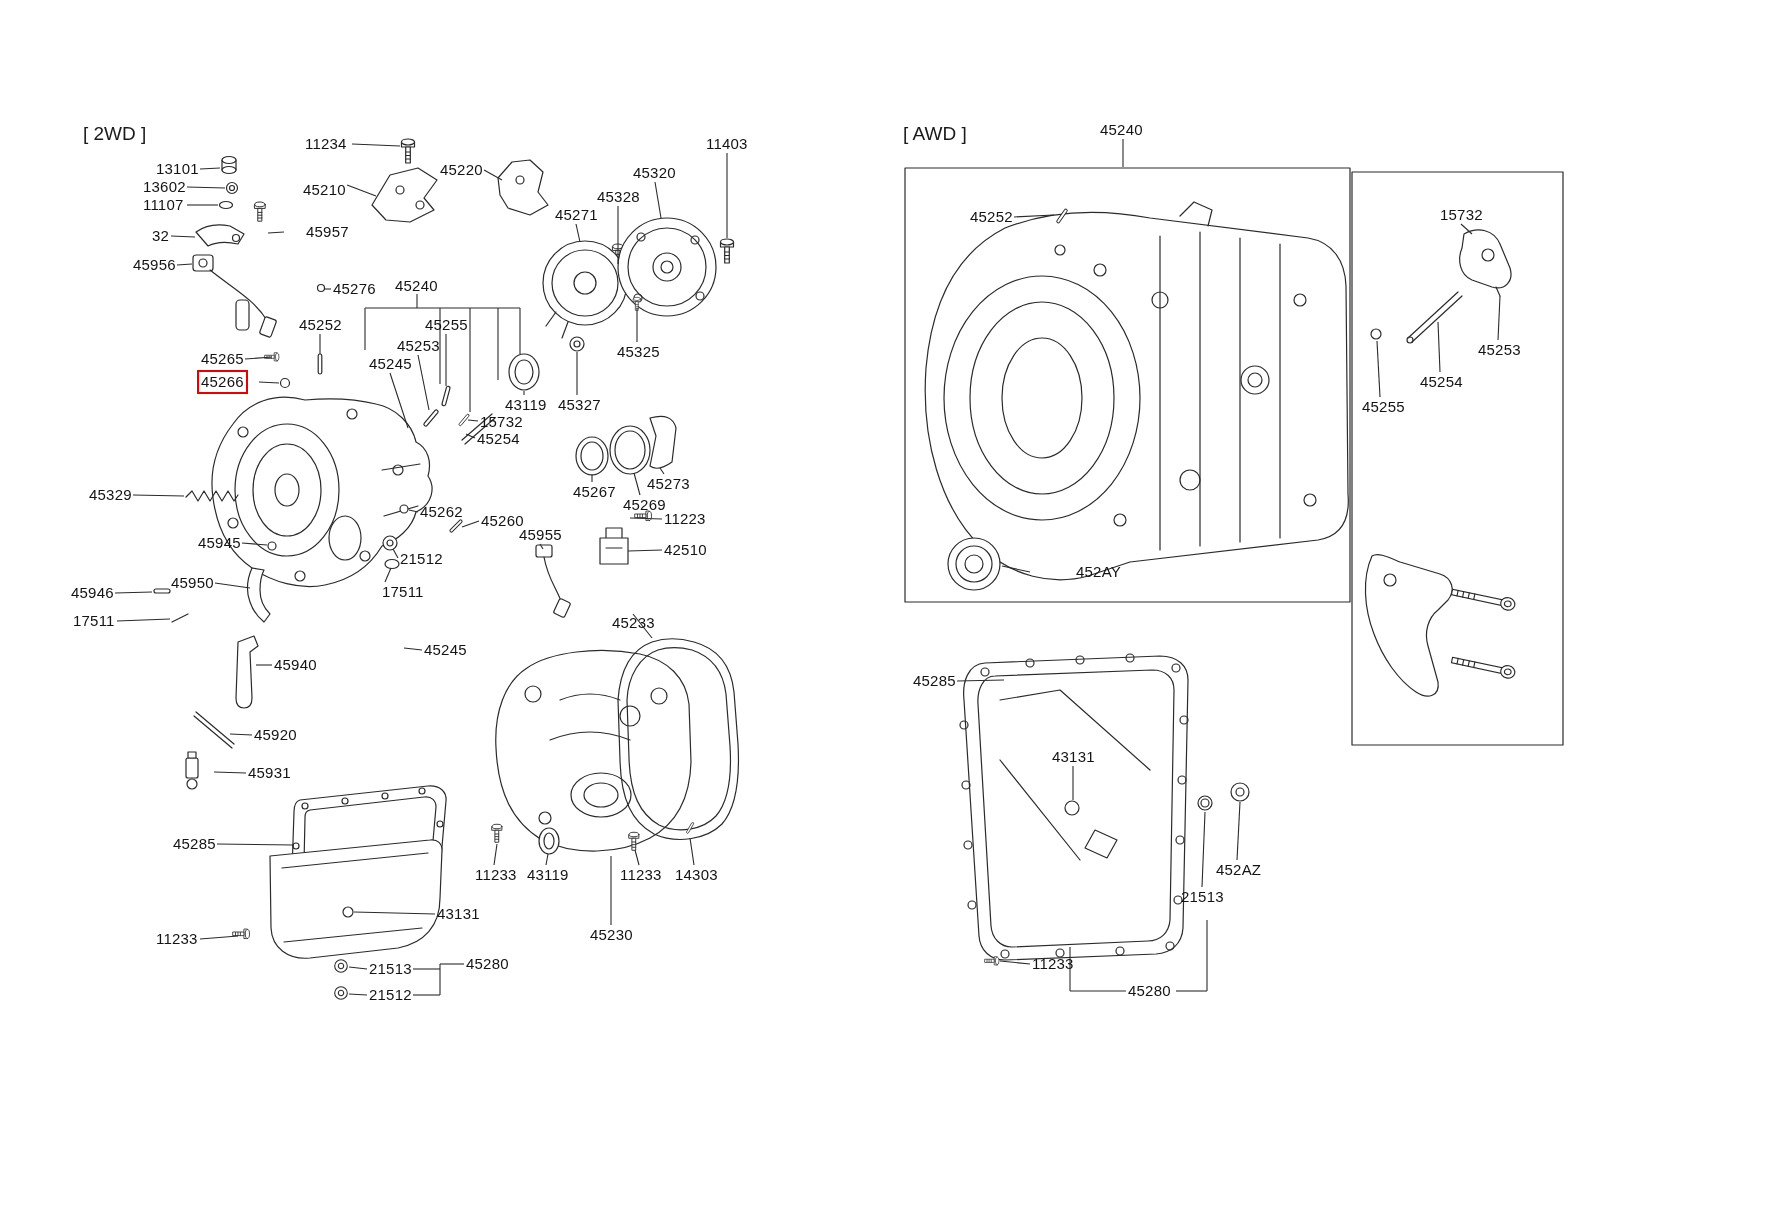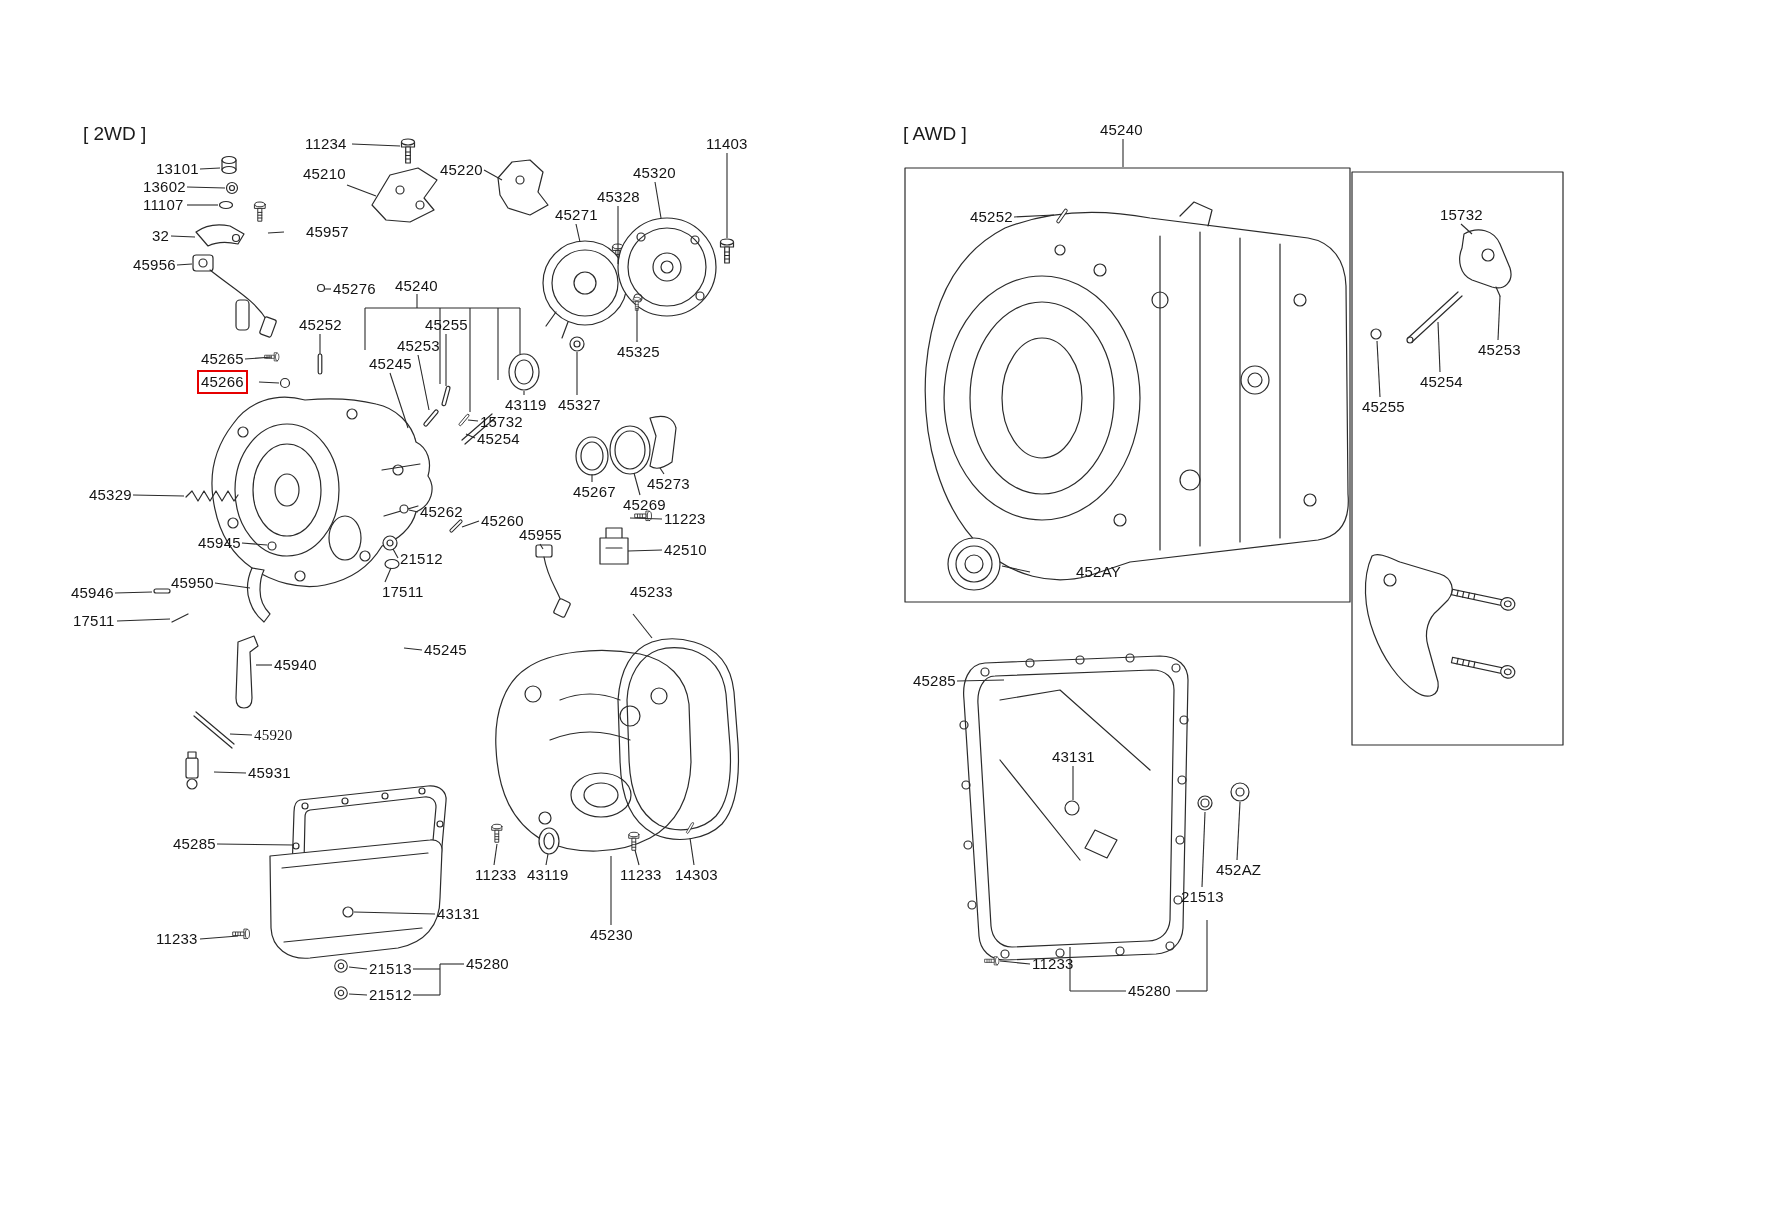--- a/index.html
+++ b/index.html
@@ -395,21 +395,21 @@
   <div class="section-title title-2wd">[ 2WD ]</div>
   <div class="section-title title-awd">[ AWD ]</div>
   <div id="labels">
       <div class="part-label" style="left: 305px; top: 136px;">11234</div>
       <div class="part-label" style="left: 156px; top: 161px;">13101</div>
       <div class="part-label" style="left: 143px; top: 179px;">13602</div>
       <div class="part-label" style="left: 143px; top: 197px;">11107</div>
       <div class="part-label" style="left: 152px; top: 228px;">32</div>
       <div class="part-label" style="left: 286px; top: 224px; margin-left: 20px;">45957</div>
       <div class="part-label" style="left: 133px; top: 257px;">45956</div>
-      <div class="part-label" style="left: 303px; top: 166px; text-align: right;">45210</div>
+      <div class="part-label" style="left: 303px; top: 182px; text-align: right;">45210</div>
       <div class="part-label" style="left: 440px; top: 162px;">45220</div>
       <div class="part-label" style="left: 333px; top: 281px;">45276</div>
       <div class="part-label" style="left: 395px; top: 278px;">45240</div>
       <div class="part-label" style="left: 299px; top: 317px;">45252</div>
       <div class="part-label" style="left: 425px; top: 317px;">45255</div>
       <div class="part-label" style="left: 397px; top: 338px;">45253</div>
       <div class="part-label" style="left: 369px; top: 356px;">45245</div>
       <div class="part-label" style="left: 201px; top: 351px;">45265</div>
       <div class="part-label highlight" style="left: 201px; top: 374px;">45266</div>
       <div class="part-label" style="left: 597px; top: 189px;">45328</div>
@@ -431,22 +431,22 @@
       <div class="part-label" style="left: 382px; top: 584px;">17511</div>
       <div class="part-label" style="left: 481px; top: 513px;">45260</div>
       <div class="part-label" style="left: 519px; top: 527px;">45955</div>
       <div class="part-label" style="left: 664px; top: 511px;">11223</div>
       <div class="part-label" style="left: 664px; top: 542px; text-align: center;">42510</div>
       <div class="part-label" style="left: 71px; top: 585px;">45946</div>
       <div class="part-label" style="left: 171px; top: 575px;">45950</div>
       <div class="part-label" style="left: 73px; top: 613px;">17511</div>
       <div class="part-label" style="left: 274px; top: 657px;">45940</div>
       <div class="part-label" style="left: 424px; top: 642px;">45245</div>
-      <div class="part-label" style="left: 612px; top: 584px; margin-left: 18px;">45233</div>
-      <div class="part-label" style="left: 254px; top: 727px; font-family: Liberation Serif, serif;">45920</div>
+      <div class="part-label" style="left: 612px; top: 615px;">45233</div>
+      <div class="part-label" style="left: 254px; top: 727px;">45920</div>
       <div class="part-label" style="left: 248px; top: 765px;">45931</div>
       <div class="part-label" style="left: 173px; top: 836px;">45285</div>
       <div class="part-label" style="left: 156px; top: 931px;">11233</div>
       <div class="part-label" style="left: 437px; top: 906px;">43131</div>
       <div class="part-label" style="left: 475px; top: 867px;">11233</div>
       <div class="part-label" style="left: 527px; top: 867px;">43119</div>
       <div class="part-label" style="left: 620px; top: 867px;">11233</div>
       <div class="part-label" style="left: 675px; top: 867px;">14303</div>
       <div class="part-label" style="left: 590px; top: 927px;">45230</div>
       <div class="part-label" style="left: 369px; top: 961px;">21513</div>

